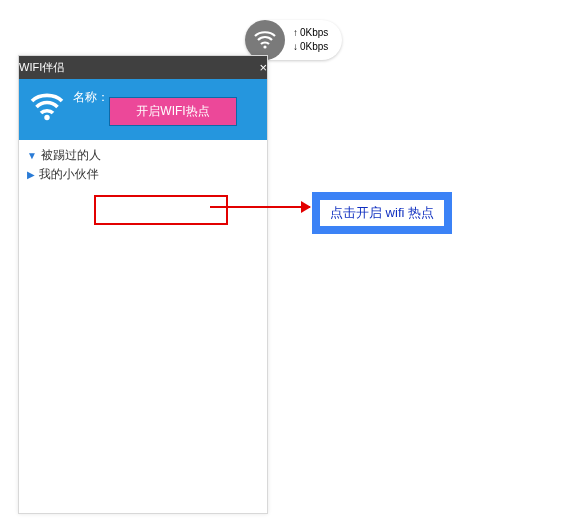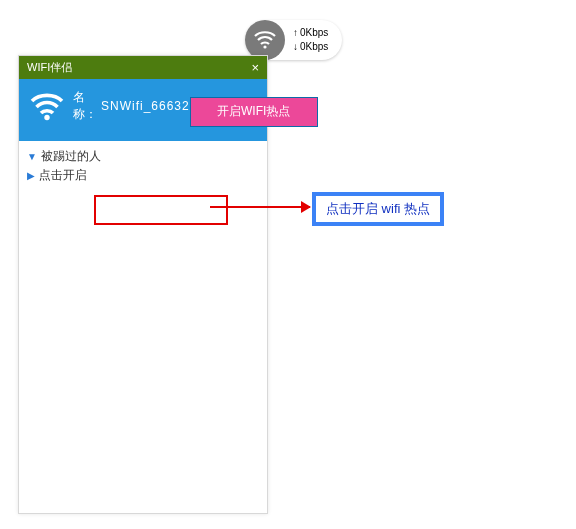--- a/index.html
+++ b/index.html
@@ -46,24 +46,24 @@
     top: 55px;
     width: 248px;
     height: 457px;
     border: 1px solid #d8d8d8;
     box-shadow: 0 0 4px rgba(0,0,0,0.1);
     background: #fff;
     display: flex;
     flex-direction: column;
   }
   .titlebar {
-    background: #4d7c0f;
+    background: #404040;
     color: #fff;
     font-size: 11px;
-    padding: 4px 8px;
+    padding: 4px 0;
     display: flex;
     justify-content: space-between;
     align-items: center;
   }
   .close-x { font-size: 13px; cursor: pointer; line-height: 1; }
 
   .header {
     background: #2596de;
     color: #fff;
     padding: 10px 1px 14px 8px;
@@ -118,21 +118,21 @@
     right: -1px;
     top: -5px;
     border-left: 10px solid #e20000;
     border-top: 6px solid transparent;
     border-bottom: 6px solid transparent;
   }
   .callout {
     position: absolute;
     left: 312px;
     top: 192px;
-    border: 4px solid #3b82f6;
+    border: 8px solid #3b82f6;
     padding: 4px 10px;
     font-size: 13px;
     color: #1030c0;
     background: #fff;
   }
 </style>
 </head>
 <body>
 
 <div class="speed-badge">
@@ -168,37 +168,36 @@
         <svg viewBox="0 0 24 24">
           <path d="M2 8 C7 3 17 3 22 8" stroke="#fff" stroke-width="2.4" fill="none"></path>
           <path d="M5 12 C9 8 15 8 19 12" stroke="#fff" stroke-width="2.4" fill="none"></path>
           <path d="M8 16 C10 14 14 14 16 16" stroke="#fff" stroke-width="2.4" fill="none"></path>
           <circle cx="12" cy="19" r="1.8" fill="#fff"></circle>
         </svg>
       </div>
       <div class="info-fields">
         <div class="field-line">
           <span class="field-label">名称：</span>
-          <span class="field-value">SNWifi_66632</span>
         </div>
       </div>
     </div>
     <div class="hotspot-btn-wrap">
       <div class="hotspot-btn">开启WIFI热点</div>
     </div>
   </div>
 
   <div class="content">
     <div class="list-item">
       <span class="tri down">▼</span>
       <span>被踢过的人</span>
     </div>
     <div class="list-item">
       <span class="tri right">▶</span>
-      <span>点击开启</span>
+      <span>我的小伙伴</span>
     </div>
   </div>
 
   <div class="red-highlight highlight-btn"></div>
 </div>
 
 <div class="arrow"></div>
 
 <div class="callout">点击开启 wifi 热点</div>
 

